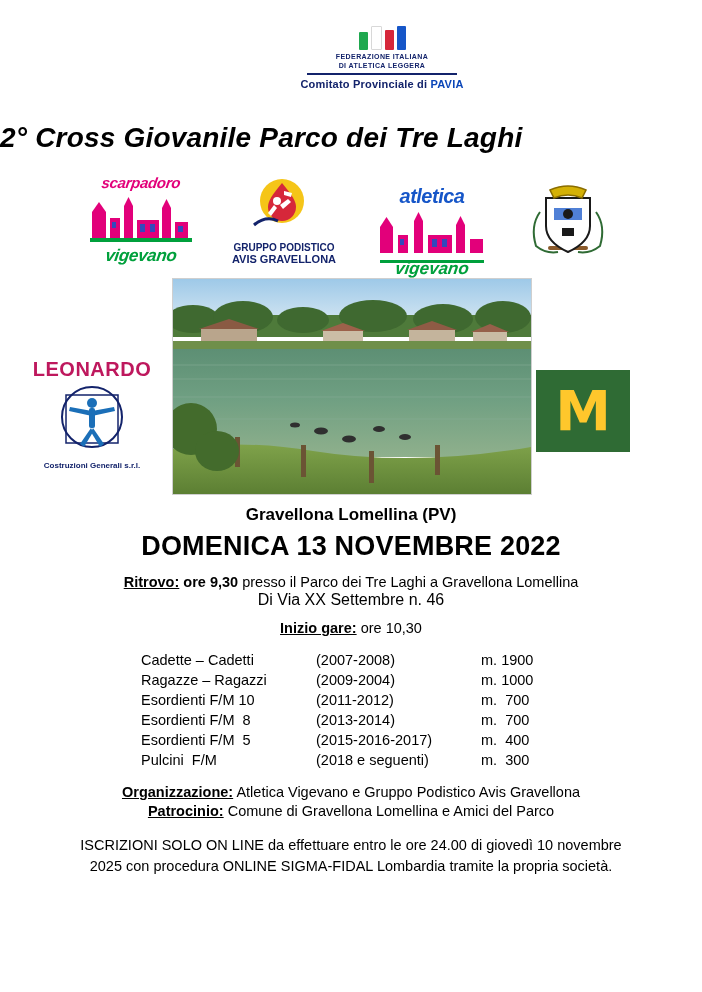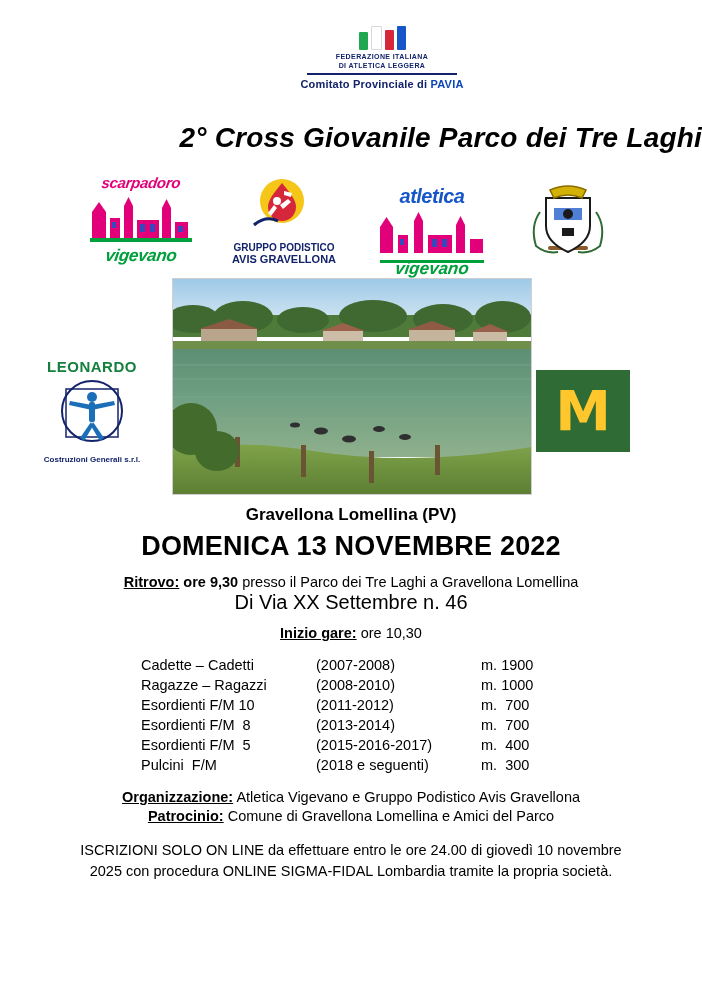--- a/index.html
+++ b/index.html
@@ -62,21 +62,21 @@
     color: #13236b;
     letter-spacing: .2px;
   }
   .fidal-committee .pavia {
     color: #0b46b8;
   }
 
   
   .main-title {
     margin-top: 32px;
-    text-align: right;
+    text-align: left;
     font-size: 28px;
     font-weight: bold;
     font-style: italic;
     letter-spacing: .2px;
   }
 
   
   .logo-row {
     margin-top: 16px;
     display: flex;
@@ -156,21 +156,21 @@
   }
   .leonardo {
     position: absolute;
     left: 32px;
     top: 80px;
     width: 120px;
     height: 110px;
     text-align: center;
   }
   .leo-name {
-    font-size: 15px; font-weight: bold; color: #15803d; letter-spacing: .5px;
+    font-size: 20px; font-weight: bold; color: #be185d; letter-spacing: .5px;
   }
   .leo-sub {
     font-size: 8px; font-weight: bold; color: #13236b; margin-top: 2px;
   }
   .mcd {
     position: absolute;
     right: 72px;
     top: 92px;
     width: 94px;
     height: 82px;
@@ -204,21 +204,21 @@
     margin-top: 7px;
     font-size: 16px;
     font-weight: bold;
   }
   .meet-line {
     margin-top: 12px;
     font-size: 14.5px;
   }
   .meet-line2 {
     margin-top: 1px;
-    font-size: 20px;
+    font-size: 16px;
   }
   .start-line {
     margin-top: 11px;
     font-size: 14.5px;
   }
   .u { text-decoration: underline; }
   .b { font-weight: bold; }
 
   
   .cats {
@@ -482,21 +482,21 @@
 
   <table class="cats">
     <tbody>
       <tr>
         <td class="c-name">Cadette – Cadetti</td>
         <td class="c-years">(2007-2008)</td>
         <td class="c-dist">m. 1900</td>
       </tr>
       <tr>
         <td class="c-name">Ragazze – Ragazzi</td>
-        <td class="c-years">(2008-2010)</td>
+        <td class="c-years">(2009-2004)</td>
         <td class="c-dist">m. 1000</td>
       </tr>
       <tr>
         <td class="c-name">Esordienti F/M 10</td>
         <td class="c-years">(2011-2012)</td>
         <td class="c-dist">m.  700</td>
       </tr>
       <tr>
         <td class="c-name">Esordienti F/M  8</td>
         <td class="c-years">(2013-2014)</td>

